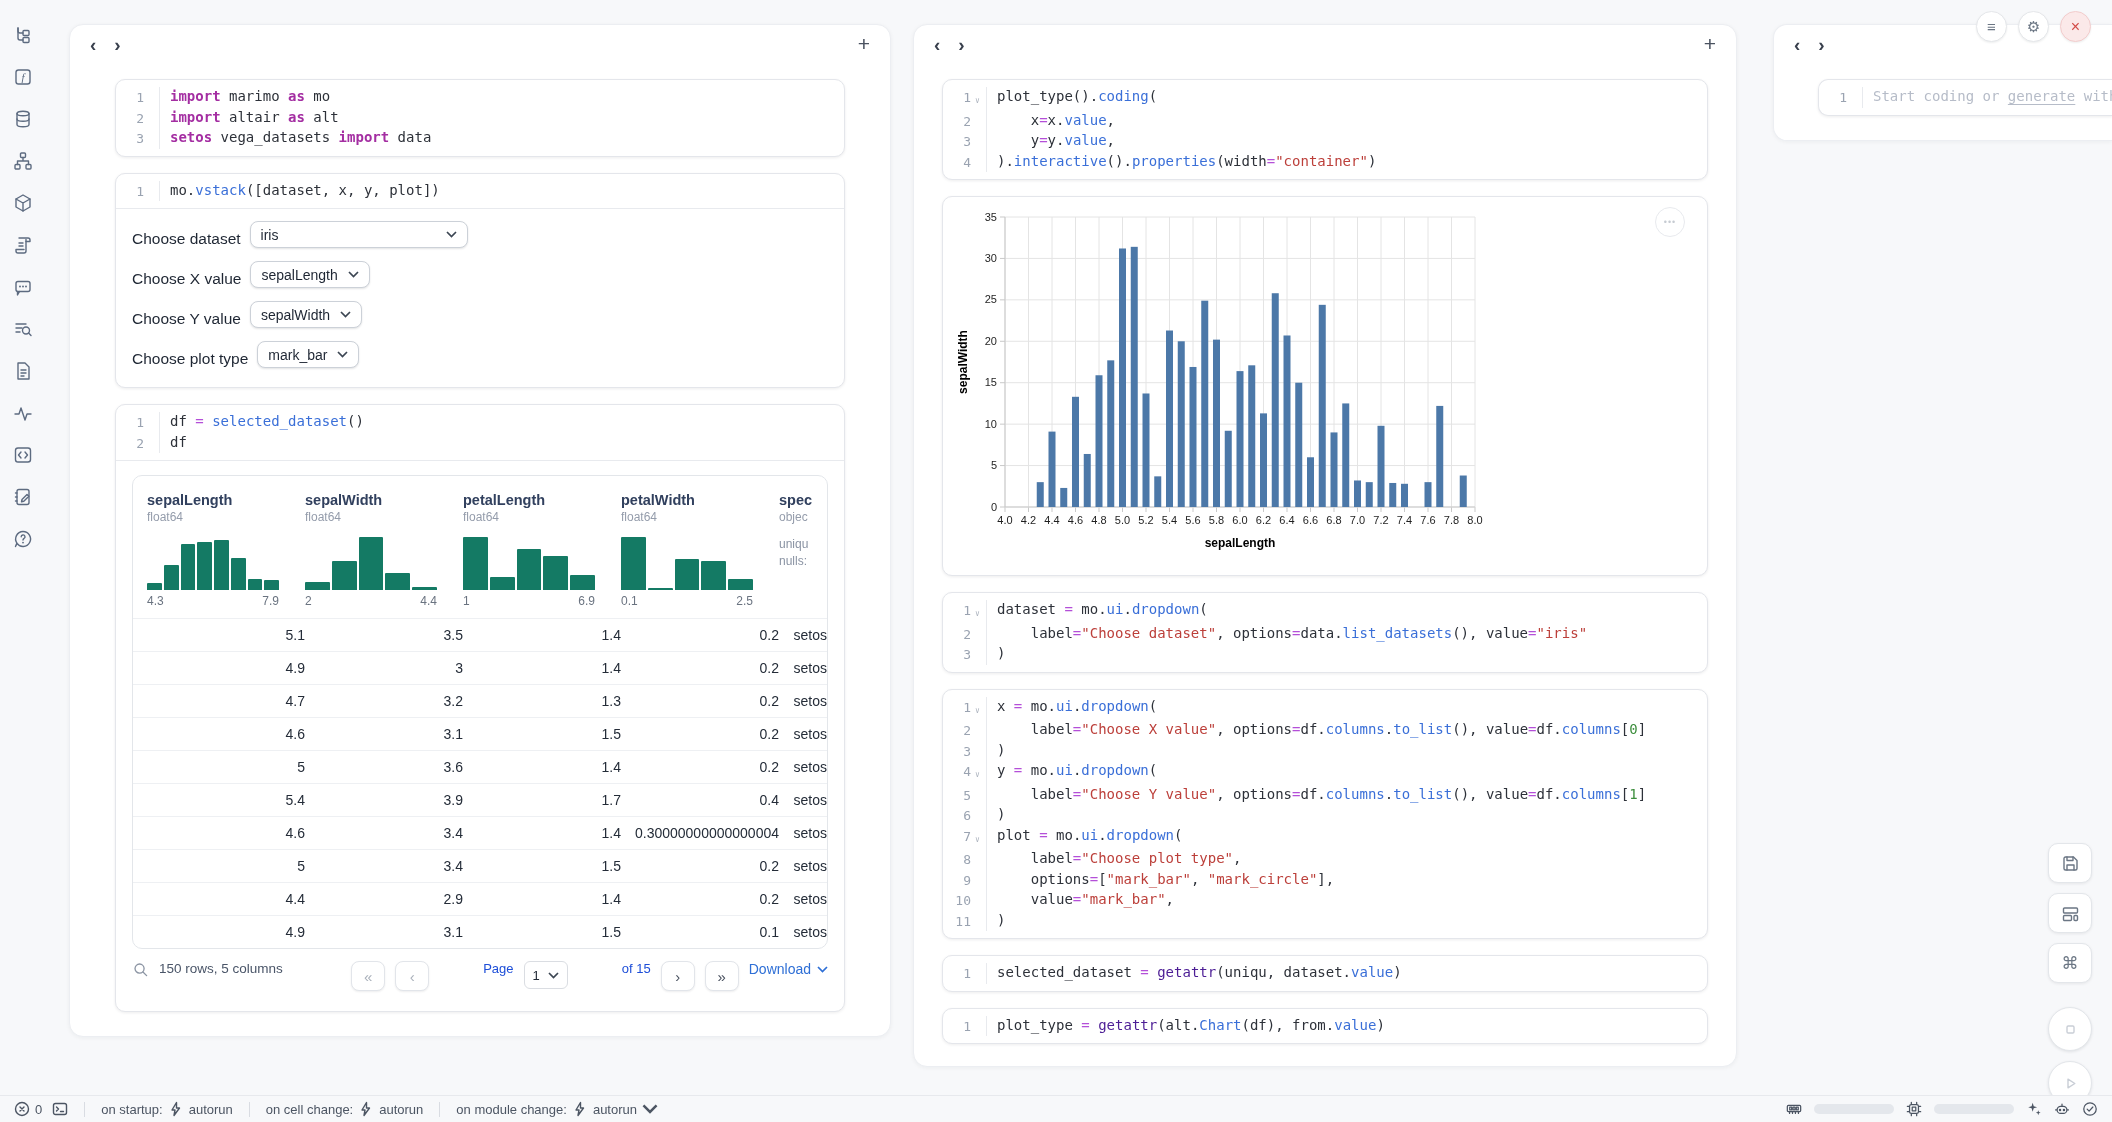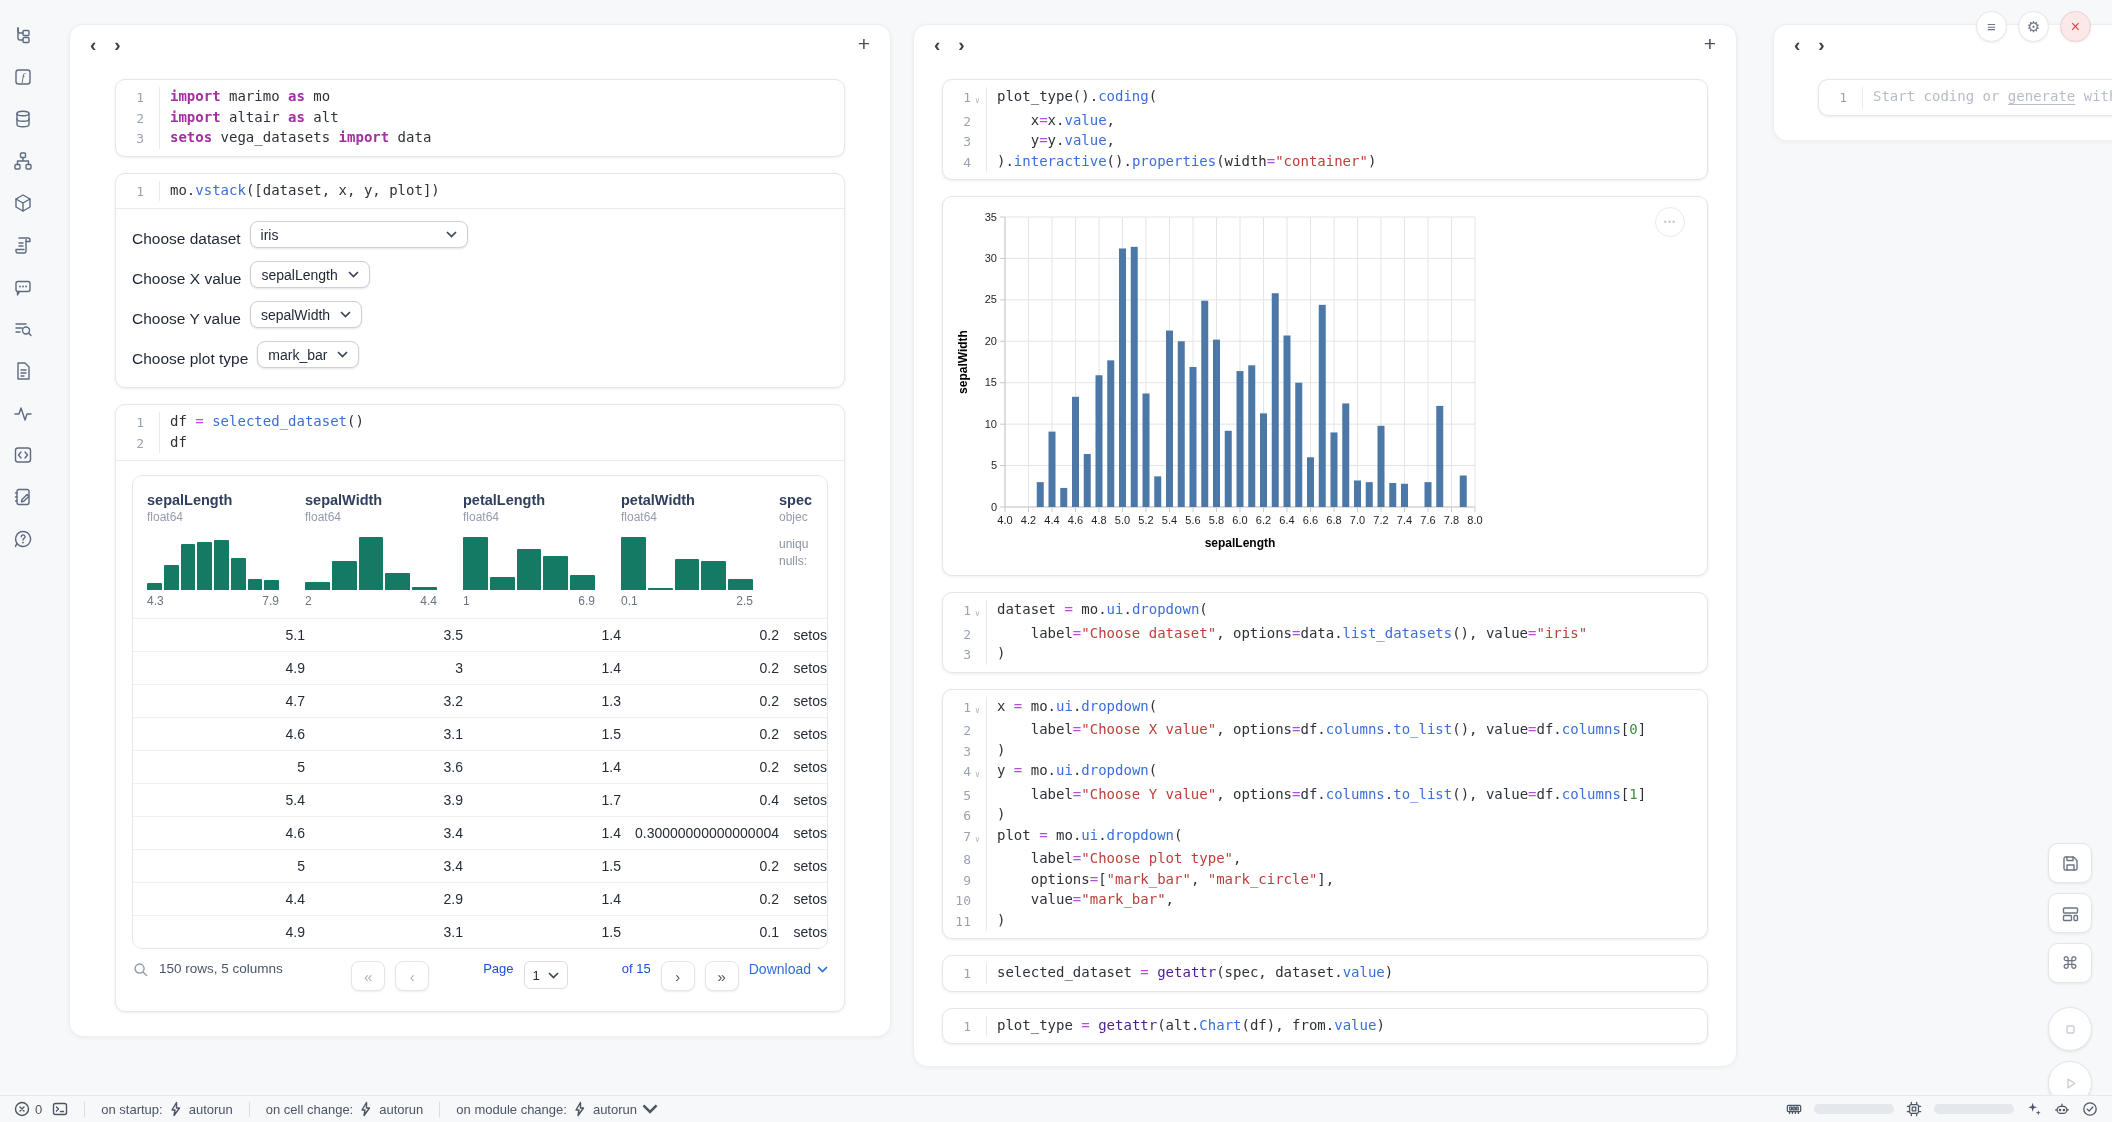--- a/index.html
+++ b/index.html
@@ -730,21 +730,21 @@
           <div class="src"><span class="t-pl">)</span></div>
         </div>
       </div>
   </div>
 
   <div class="cell">
     <div class="code">
         <div class="cl">
           <span class="ln">1</span>
           <span class="fold"></span>
-          <div class="src"><span class="t-pl">selected_dataset </span><span class="t-op">=</span><span class="t-pl"> </span><span class="t-bi">getattr</span><span class="t-pl">(spec, dataset.</span><span class="t-fn">value</span><span class="t-pl">)</span></div>
+          <div class="src"><span class="t-pl">selected_dataset </span><span class="t-op">=</span><span class="t-pl"> </span><span class="t-bi">getattr</span><span class="t-pl">(uniqu, dataset.</span><span class="t-fn">value</span><span class="t-pl">)</span></div>
         </div>
       </div>
   </div>
 
   <div class="cell">
     <div class="code">
         <div class="cl">
           <span class="ln">1</span>
           <span class="fold"></span>
           <div class="src"><span class="t-pl">plot_type </span><span class="t-op">=</span><span class="t-pl"> </span><span class="t-bi">getattr</span><span class="t-pl">(alt.</span><span class="t-fn">Chart</span><span class="t-pl">(df), from.</span><span class="t-fn">value</span><span class="t-pl">)</span></div>

